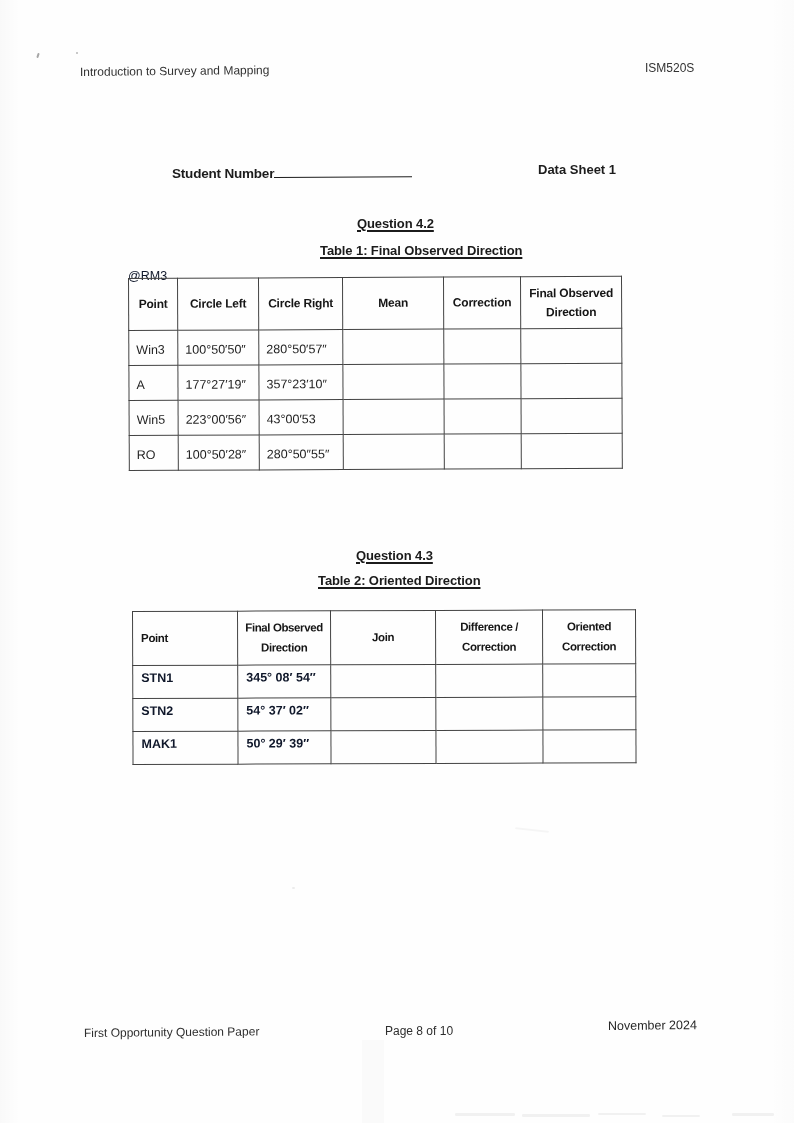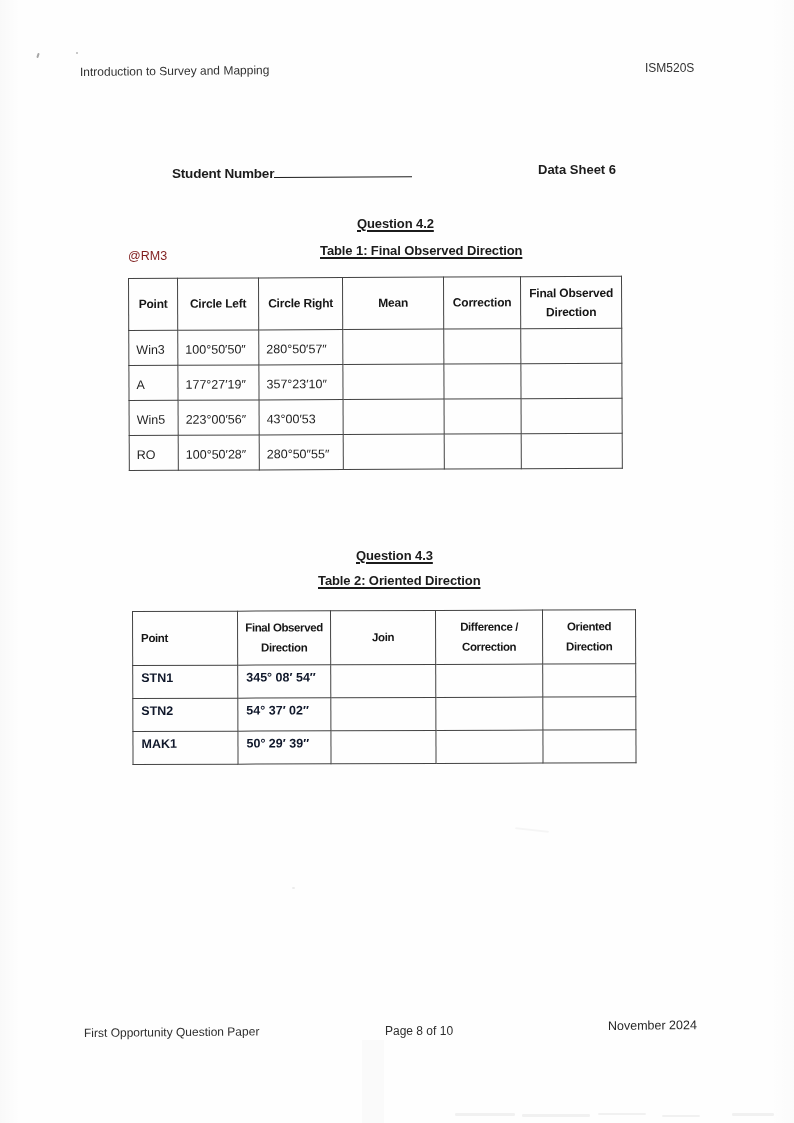--- a/index.html
+++ b/index.html
@@ -30,21 +30,21 @@
   .datasheet { position: absolute; left: 538px; top: 162px; font-weight: bold; font-size: 13px; color: #1c1c1c; }
 
   
   .title { position: absolute; font-weight: bold; font-size: 13px; color: #1b1b1b;
            text-decoration: underline; text-underline-offset: 2px; text-decoration-thickness: 1.5px; letter-spacing: -0.1px; }
   .q42-title { left: 357px; top: 216px; }
   .t1-title  { left: 320px; top: 243px; }
   .q43-title { left: 356px; top: 548px; }
   .t2-title  { left: 318px; top: 573px; }
 
-  .rm3 { position: absolute; left: 128px; top: 249px; font-size: 12.5px; color: #7f1d1d; text-align: center; }
+  .rm3 { position: absolute; left: 128px; top: 269px; font-size: 12.5px; color: #0f172a; text-align: center; }
 
   
   table { position: absolute; border-collapse: collapse; table-layout: fixed; background: transparent; }
   th, td { border: 1px solid #434343; overflow: hidden; }
 
   .t1 { left: 128px; top: 278px; width: 493px; transform: rotate(-0.25deg); transform-origin: left top; }
   .t1 thead tr { height: 52px; }
   .t1 tbody tr { height: 35px; }
   .t1 th { font-weight: bold; font-size: 12px; letter-spacing: -0.2px; text-align: center; vertical-align: middle; line-height: 1.55; padding: 0 3px; color: #161616; }
   .t1 td { font-size: 12.5px; vertical-align: top; padding: 12px 0 0 7px; white-space: nowrap; color: #1f1f1f; }
@@ -79,21 +79,21 @@
 
 <div class="page">
 
   <span class="mark-comma"></span>
   <span class="mark-speck"></span>
 
   <div class="hdr-left">Introduction to Survey and Mapping</div>
   <div class="hdr-right">ISM520S</div>
 
   <div class="sn-row"><span class="sn-label">Student Number</span><span class="sn-blank"></span></div>
-  <div class="datasheet">Data Sheet 6</div>
+  <div class="datasheet">Data Sheet 1</div>
 
   <div class="title q42-title">Question 4.2</div>
   <div class="title t1-title">Table 1: Final Observed Direction</div>
   <div class="rm3">@RM3</div>
 
   <table class="t1">
     <colgroup>
       <col style="width:49px">
         <col style="width:81px">
         <col style="width:84px">
@@ -157,21 +157,21 @@
         <col style="width:105px">
       <col style="width:107px">
         <col style="width:93px">
     </colgroup>
     <thead>
       <tr>
         <th class="left">Point</th>
         <th>Final Observed Direction</th>
         <th>Join</th>
         <th>Difference / Correction</th>
-        <th>Oriented Direction</th>
+        <th>Oriented Correction</th>
       </tr>
     </thead>
     <tbody>
       <tr>
         <td>STN1</td>
         <td>345° 08′ 54″</td>
         <td></td>
         <td></td>
         <td></td>
       </tr>

